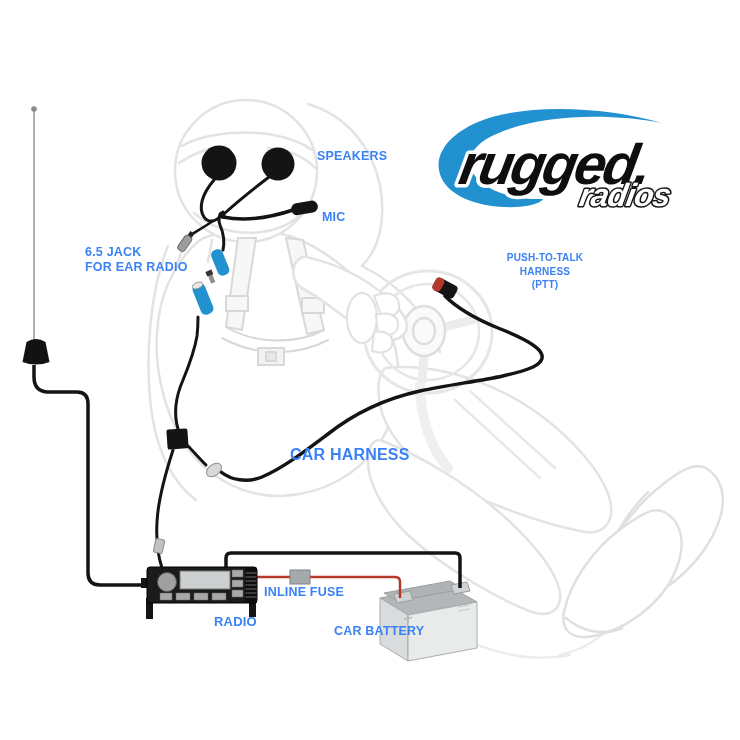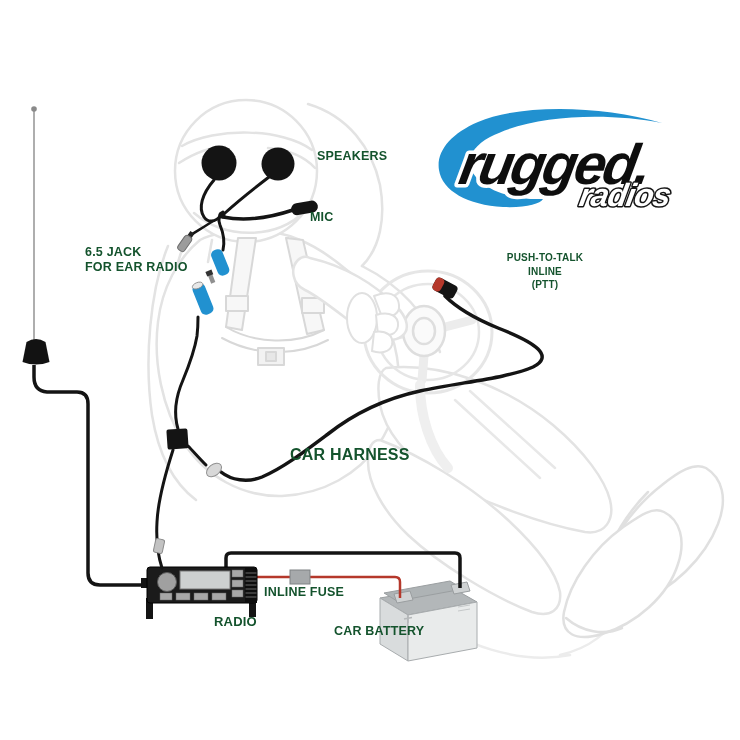--- a/index.html
+++ b/index.html
@@ -6,21 +6,21 @@
   #canvas{
     position:relative;
     width:740px;height:740px;
     background:#ffffff;
     overflow:hidden;
     font-family:"Liberation Sans", sans-serif;
   }
   #art{position:absolute;left:0;top:0;}
   .lbl{
     position:absolute;
-    color:#14532d;
+    color:#3b82f6;
     font-size:12.5px;
     font-weight:bold;
     letter-spacing:.2px;
     line-height:15px;
     white-space:nowrap;
   }
   .lbl.center{text-align:center;white-space:normal;}
 </style>
 </head>
 <body>
@@ -189,28 +189,28 @@
     <g transform="translate(457,184) skewX(-10)">
       <text x="0" y="0" font-family="Liberation Sans, sans-serif" font-size="57" font-weight="bold" font-style="italic" letter-spacing="-3" fill="#0e0e0e" stroke="#ffffff" stroke-width="7" paint-order="stroke" stroke-linejoin="round">rugged.</text>
     </g>
     <g transform="translate(578,206) skewX(-10)">
       <text x="0" y="0" font-family="Liberation Sans, sans-serif" font-size="32" font-weight="bold" font-style="italic" letter-spacing="-1" fill="#ffffff" stroke="#141414" stroke-width="3" paint-order="stroke" stroke-linejoin="round">radios</text>
     </g>
   </g>
 </svg>
 
 <div class="lbl" style="left:317px;top:149px;">SPEAKERS</div>
-<div class="lbl" style="left:310px;top:210px;">MIC</div>
+<div class="lbl" style="left:322px;top:210px;">MIC</div>
 <div class="lbl" style="left:85px;top:245px;">
   <div>6.5 JACK</div>
   <div>FOR EAR RADIO</div>
 </div>
 <div class="lbl center" style="left:475px;top:251px;width:140px;font-size:10px;line-height:13.5px;">
   <div>PUSH-TO-TALK</div>
-  <div>INLINE</div>
+  <div>HARNESS</div>
   <div>(PTT)</div>
 </div>
 <div class="lbl" style="left:290px;top:447px;font-size:16px;">CAR HARNESS</div>
 <div class="lbl" style="left:264px;top:585px;">INLINE FUSE</div>
 <div class="lbl" style="left:170px;top:614px;font-size:13px;padding-left:44px;">RADIO</div>
 <div class="lbl" style="left:298px;top:624px;margin-left:36px;">CAR BATTERY</div>
 
 </div>
 
 </body></html>

